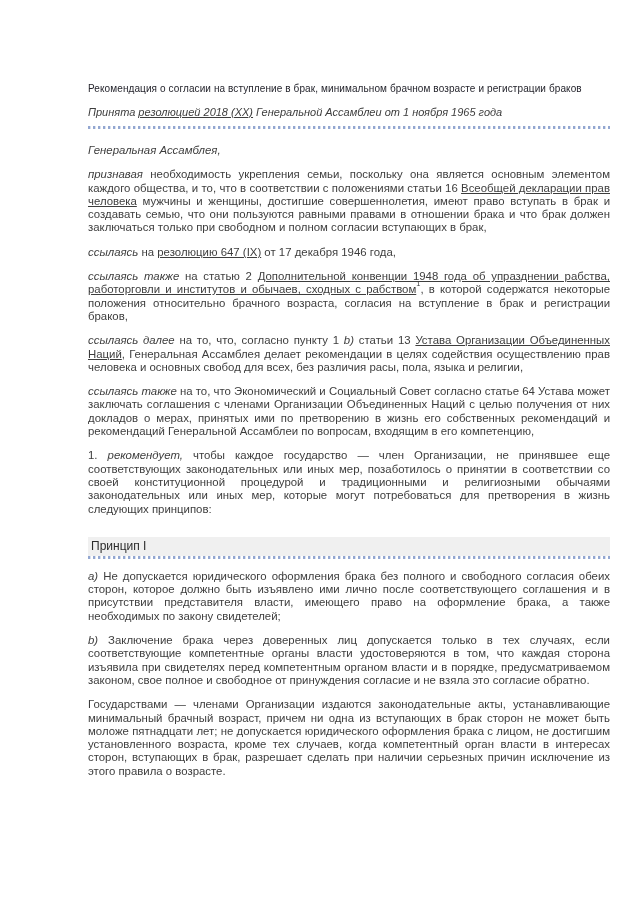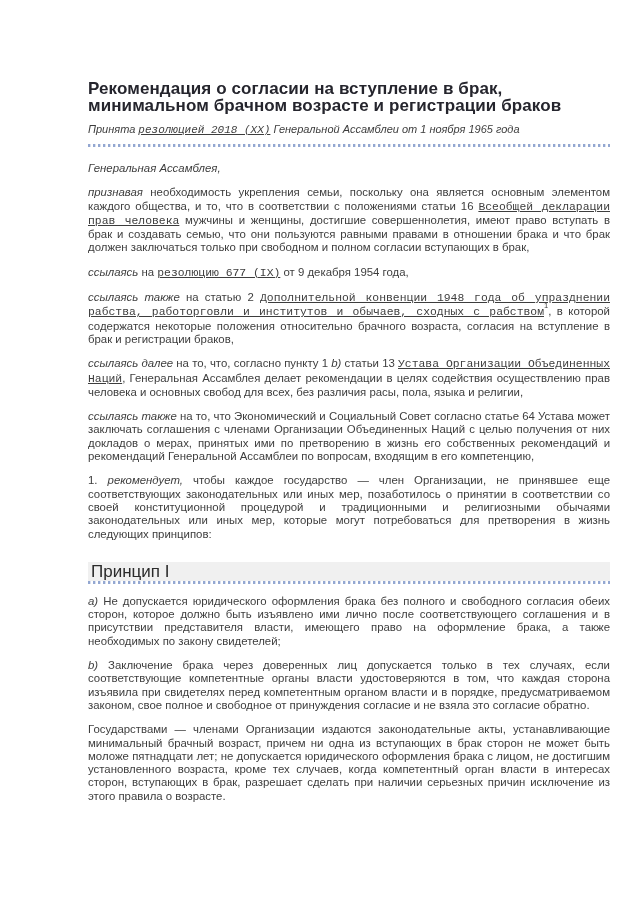--- a/index.html
+++ b/index.html
@@ -17,22 +17,22 @@
     background:var(--page-bg);
     font-family:"Liberation Sans","DejaVu Sans",sans-serif;
     color:var(--body-text);
   }
   .page{
     width:640px;height:905px;
     padding:80px 30px 0 88px;
   }
   .doc-title{
     margin:0;
-    font-size:17px;
-    font-weight:bold;
+    font-size:10px;
+    font-weight:normal;
     line-height:17px;
     color:var(--title-text);
     letter-spacing:.1px;
   }
   .subtitle{
     margin:9px 0 0 0;
     font-style:italic;
     font-size:11px;
     line-height:13px;
   }
@@ -47,49 +47,48 @@
     font-size:11.4px;
     line-height:13.3px;
     text-align:justify;
   }
   .para.opening{margin-top:13px;}
   .it{font-style:italic;}
   .lnk{
     color:inherit;
     text-decoration:underline;
     cursor:pointer;
-    font-family:Liberation Mono, monospace;
   }
   sup.fn{
     font-size:7.5px;
     line-height:0;
     position:relative;
     top:-3px;
   }
   .section-head{margin-top:21px;}
   .section-head-text{
     background:var(--heading-bg);
     color:var(--heading-text);
-    font-size:17px;
+    font-size:12px;
     line-height:15px;
     padding:2px 4px 2px 3px;
   }
   .section-head .dotted-rule{margin-top:0;}
 </style>
 </head>
 <body>
 
 <div class="page">
   <h1 class="doc-title">Рекомендация о согласии на вступление в брак, минимальном брачном возрасте и регистрации браков</h1>
   <p class="subtitle"><span>Принята </span><span class="lnk">резолюцией 2018 (XX)</span><span> Генеральной Ассамблеи от 1 ноября 1965 года</span></p>
   <div class="dotted-rule"></div>
   <div class="doc-body">
       <p class="para opening"><span class="it">Генеральная Ассамблея,</span></p>
       <p class="para"><span class="it">признавая</span><span> необходимость укрепления семьи, поскольку она является основным элементом каждого общества, и то, что в соответствии с положениями статьи 16 </span><span class="lnk">Всеобщей декларации прав человека</span><span> мужчины и женщины, достигшие совершеннолетия, имеют право вступать в брак и создавать семью, что они пользуются равными правами в отношении брака и что брак должен заключаться только при свободном и полном согласии вступающих в брак,</span></p>
-      <p class="para"><span class="it">ссылаясь</span><span> на </span><span class="lnk">резолюцию 677 (IX)</span><span> от 9 декабря 1954 года,</span></p>
+      <p class="para"><span class="it">ссылаясь</span><span> на </span><span class="lnk">резолюцию 647 (IX)</span><span> от 17 декабря 1946 года,</span></p>
       <p class="para"><span class="it">ссылаясь также</span><span> на статью 2 </span><span class="lnk">Дополнительной конвенции 1948 года об упразднении рабства, работорговли и институтов и обычаев, сходных с рабством</span><sup class="fn">1</sup><span>, в которой содержатся некоторые положения относительно брачного возраста, согласия на вступление в брак и регистрации браков,</span></p>
       <p class="para"><span class="it">ссылаясь далее</span><span> на то, что, согласно пункту 1 </span><span class="it">b)</span><span> статьи 13 </span><span class="lnk">Устава Организации Объединенных Наций</span><span>, Генеральная Ассамблея делает рекомендации в целях содействия осуществлению прав человека и основных свобод для всех, без различия расы, пола, языка и религии,</span></p>
       <p class="para"><span class="it">ссылаясь также</span><span> на то, что Экономический и Социальный Совет согласно статье 64 Устава может заключать соглашения с членами Организации Объединенных Наций с целью получения от них докладов о мерах, принятых ими по претворению в жизнь его собственных рекомендаций и рекомендаций Генеральной Ассамблеи по вопросам, входящим в его компетенцию,</span></p>
       <p class="para"><span>1. </span><span class="it">рекомендует,</span><span> чтобы каждое государство — член Организации, не принявшее еще соответствующих законодательных или иных мер, позаботилось о принятии в соответствии со своей конституционной процедурой и традиционными и религиозными обычаями законодательных или иных мер, которые могут потребоваться для претворения в жизнь следующих принципов:</span></p>
       <div class="section-head">
         <div class="section-head-text">Принцип I</div>
         <div class="dotted-rule"></div>
       </div>
       <p class="para"><span class="it">a)</span><span> Не допускается юридического оформления брака без полного и свободного согласия обеих сторон, которое должно быть изъявлено ими лично после соответствующего соглашения и в присутствии представителя власти, имеющего право на оформление брака, а также необходимых по закону свидетелей;</span></p>
       <p class="para"><span class="it">b)</span><span> Заключение брака через доверенных лиц допускается только в тех случаях, если соответствующие компетентные органы власти удостоверяются в том, что каждая сторона изъявила при свидетелях перед компетентным органом власти и в порядке, предусматриваемом законом, свое полное и свободное от принуждения согласие и не взяла это согласие обратно.</span></p>

